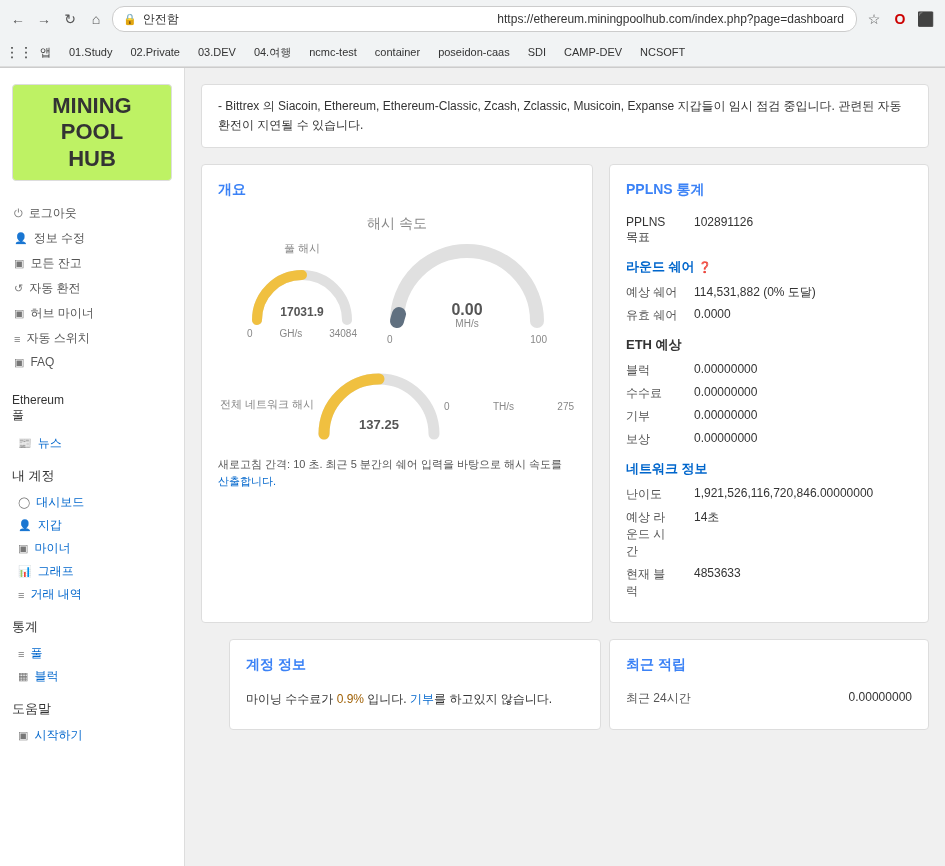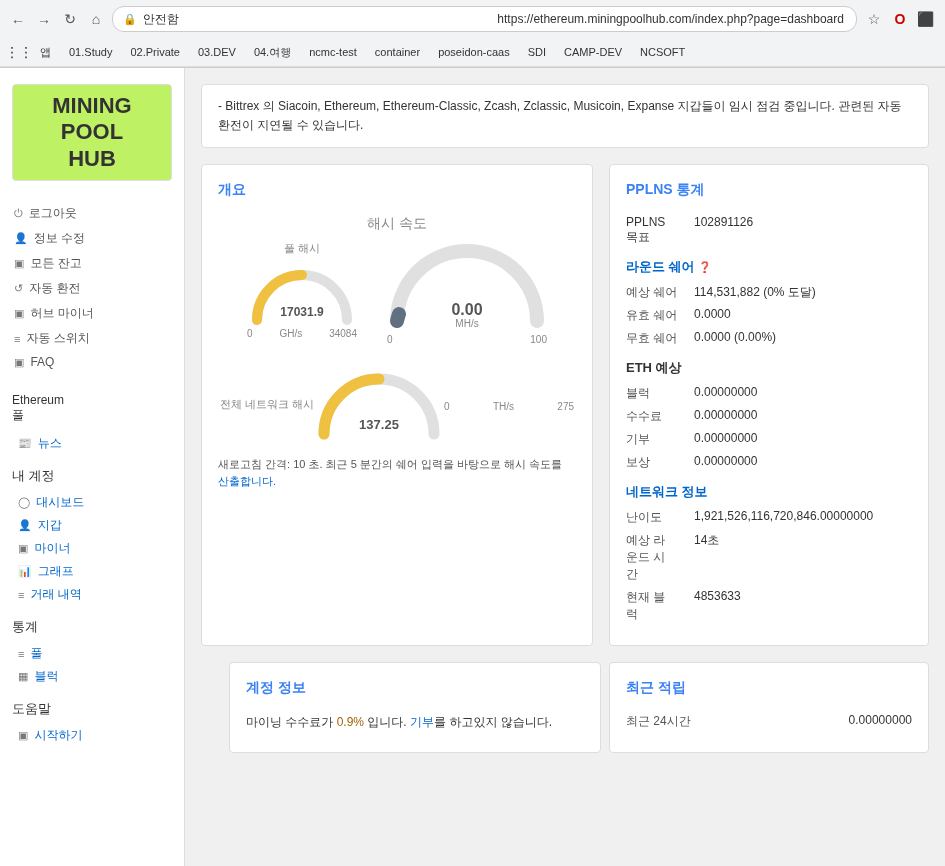--- a/index.html
+++ b/index.html
@@ -312,24 +312,20 @@
         </div>
 
         <div class="pplns-subrow">
           <span class="pplns-sublabel">예상 쉐어</span>
           <span class="pplns-subvalue">114,531,882 (0% 도달)</span>
         </div>
         <div class="pplns-subrow">
           <span class="pplns-sublabel">유효 쉐어</span>
           <span class="pplns-subvalue">0.0000</span>
         </div>
-        <div class="pplns-subrow">
-          <span class="pplns-sublabel">무효 쉐어</span>
-          <span class="pplns-subvalue">0.0000 (0.00%)</span>
-        </div>
 
         <div class="eth-section-title">ETH 예상</div>
 
         <div class="pplns-subrow">
           <span class="pplns-sublabel">블럭</span>
           <span class="pplns-subvalue">0.00000000</span>
         </div>
         <div class="pplns-subrow">
           <span class="pplns-sublabel">수수료</span>
           <span class="pplns-subvalue">0.00000000</span>

